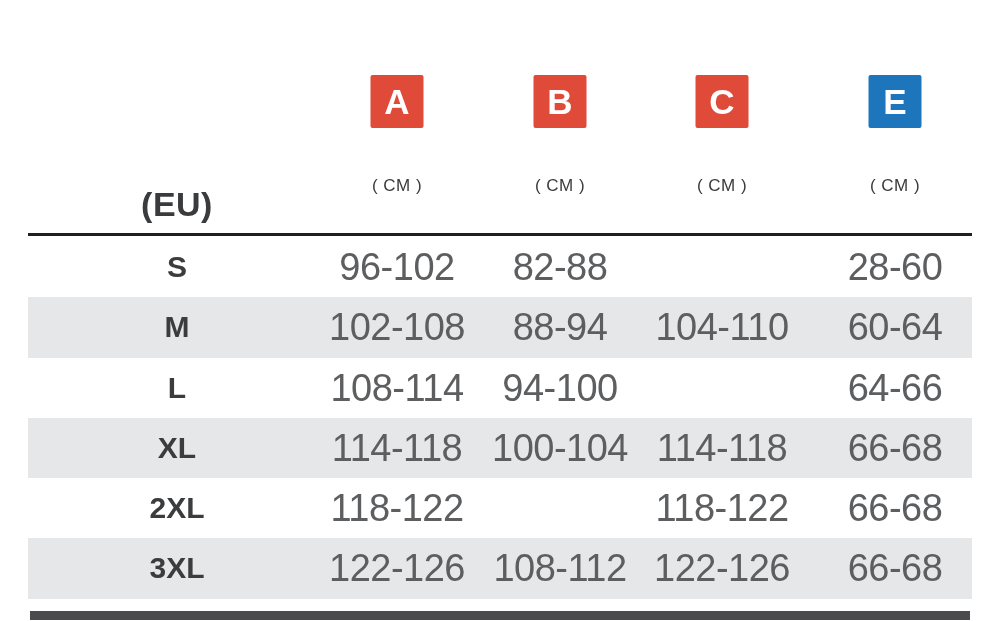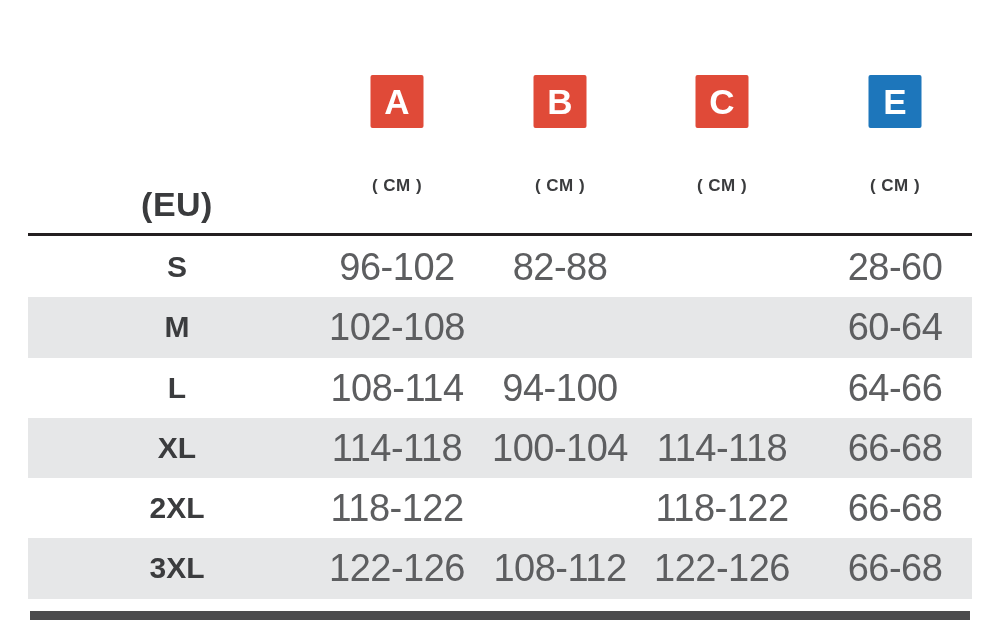--- a/index.html
+++ b/index.html
@@ -20,21 +20,21 @@
   .letter-box{
     position:absolute;top:75px;transform:translateX(-50%);
     width:53px;height:53px;border-radius:2px;
     display:flex;align-items:center;justify-content:center;
     color:#ffffff;font-size:35px;font-weight:bold;line-height:1;
   }
   .letter-box.red{background:#e04a38;}
   .letter-box.blue{background:#1d76bb;}
   .unit-label{
     position:absolute;top:176px;transform:translateX(-50%);
-    font-size:17px;font-weight:bold;color:#3a3b3d;letter-spacing:0.5px;
+    font-size:17px;font-weight:normal;color:#3a3b3d;letter-spacing:0.5px;
     white-space:nowrap;
   }
   .col-a{left:397px;} .col-b{left:560px;} .col-c{left:722px;} .col-e{left:895px;}
 
   .separator{
     position:absolute;left:28px;top:233px;width:944px;height:3px;
     background:#231f20;
   }
 
   
@@ -84,20 +84,22 @@
     <div class="row">
       <div class="cell size-cell">S</div>
       <div class="cell value-cell col-a">96-102</div>
       <div class="cell value-cell col-b">82-88</div>
       <div class="cell value-cell col-e">28-60</div>
     </div>
 
     <div class="row stripe">
       <div class="cell size-cell">M</div>
       <div class="cell value-cell col-a">102-108</div>
+      <div class="cell value-cell col-b">88-94</div>
+      <div class="cell value-cell col-c">104-110</div>
       <div class="cell value-cell col-e">60-64</div>
     </div>
 
     <div class="row">
       <div class="cell size-cell">L</div>
       <div class="cell value-cell col-a">108-114</div>
       <div class="cell value-cell col-b">94-100</div>
       <div class="cell value-cell col-e">64-66</div>
     </div>
 

